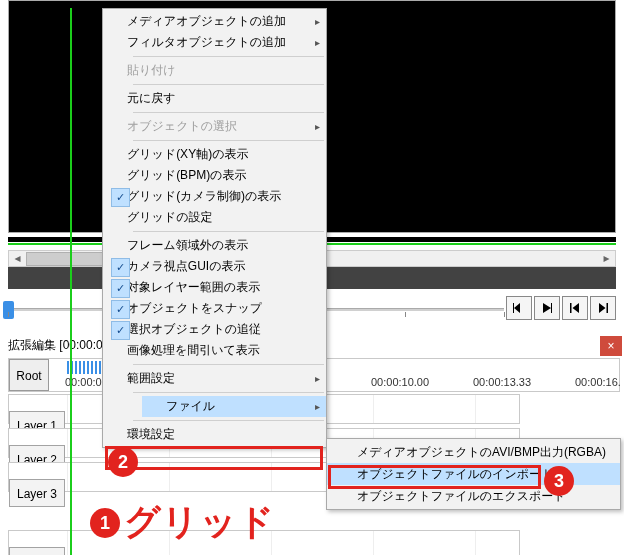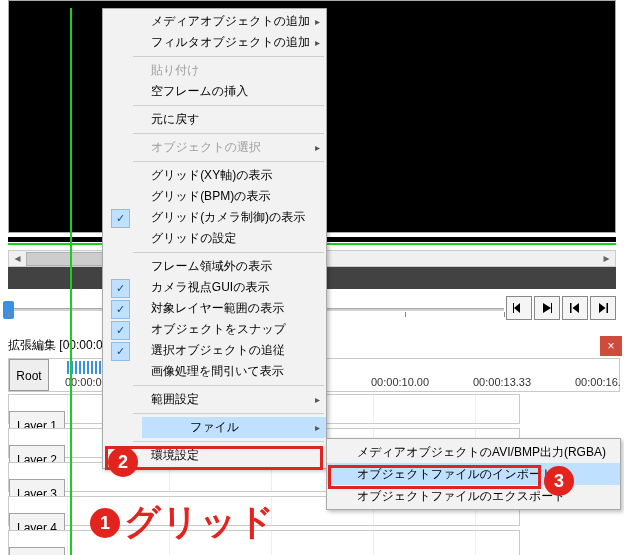--- a/index.html
+++ b/index.html
@@ -44,21 +44,21 @@
   .rulerarea .hatch { position:absolute; left:0; top:2px; width:60px; height:13px; background:repeating-linear-gradient(90deg,#3a8fe6 0,#3a8fe6 2px,#fff 2px,#fff 4px);}
 
   .layer { position:absolute; left:8px; right:104px; height:30px; border:1px solid #c9c9c9; background:#fff;}
   .layer .lab { position:absolute; left:0; top:16px; width:56px; height:28px; border:1px solid #a3a3a3; background:#f3f3f3; text-align:center; line-height:28px; font-size:12px;}
   .layer .cells { position:absolute; left:58px; right:0; top:0; bottom:0; background-image:linear-gradient(90deg,#eee 1px,transparent 1px); background-size:102px 100%; }
 
   .l1{top:394px;} .l2{top:428px;} .l3{top:462px;} .l4{top:496px;} .l5{top:530px;}
 
   
   .menu { position:absolute; left:102px; top:8px; width:225px; background:#f2f2f2; border:1px solid #a9a9a9; box-shadow:2px 2px 4px rgba(0,0,0,.25); padding:2px 0;}
-  .menu .mi { position:relative; height:21px; line-height:21px; padding-left:48px; padding-right:18px; font-size:12px; color:#000; white-space:nowrap;}
+  .menu .mi { position:relative; height:21px; line-height:21px; padding-left:24px; padding-right:18px; font-size:12px; color:#000; white-space:nowrap;}
   .menu .mi.dis { color:#9e9e9e;}
   .menu .mi.hov { background:#bfe0ff;margin-left:39px;}
   .menu .sep { height:1px; margin:3px 2px 3px 30px; background:#cfcfcf;}
   .menu .sub::after { content:"▸"; position:absolute; right:6px; top:0; font-size:10px; color:#555;}
   .menu .chk::before { content:"✓"; position:absolute; left:8px; top:0; width:17px; height:17px; line-height:17px; background:#bfe0ff; text-align:center; font-size:11px; color:#134b8e; border:1px solid #8fbce6; margin-top:2px;}
 
   
   .submenu { position:absolute; left:326px; top:438px; width:295px; background:#f2f2f2; border:1px solid #a9a9a9; box-shadow:2px 2px 4px rgba(0,0,0,.25); padding:2px 0;}
   .submenu .smi { position:relative; height:22px; line-height:22px; padding-left:30px; font-size:12px;}
   .submenu .smi.hov { background:#bfe0ff;}
@@ -149,37 +149,32 @@
       <div class="cells"></div>
     </div>
   <div class="layer l2">
       <div class="lab">Layer 2</div>
       <div class="cells"></div>
     </div>
   <div class="layer l3">
       <div class="lab">Layer 3</div>
       <div class="cells"></div>
     </div>
-  <div class="layer l4">
-      <div class="lab">Layer 4</div>
-      <div class="cells"></div>
-    </div>
   <div class="layer l5">
       <div class="lab">Layer 5</div>
       <div class="cells"></div>
     </div>
 
   <div class="cutline"></div>
 
   <div class="menu" id="ctx">
       <div class="mi sub">メディアオブジェクトの追加</div>
       <div class="mi sub">フィルタオブジェクトの追加</div>
       <div class="sep"></div>
       <div class="mi dis">貼り付け</div>
-      <div class="mi">空フレームの挿入</div>
       <div class="sep"></div>
       <div class="mi">元に戻す</div>
       <div class="sep"></div>
       <div class="mi dis sub">オブジェクトの選択</div>
       <div class="sep"></div>
       <div class="mi">グリッド(XY軸)の表示</div>
       <div class="mi">グリッド(BPM)の表示</div>
       <div class="mi chk">グリッド(カメラ制御)の表示</div>
       <div class="mi">グリッドの設定</div>
       <div class="sep"></div>

